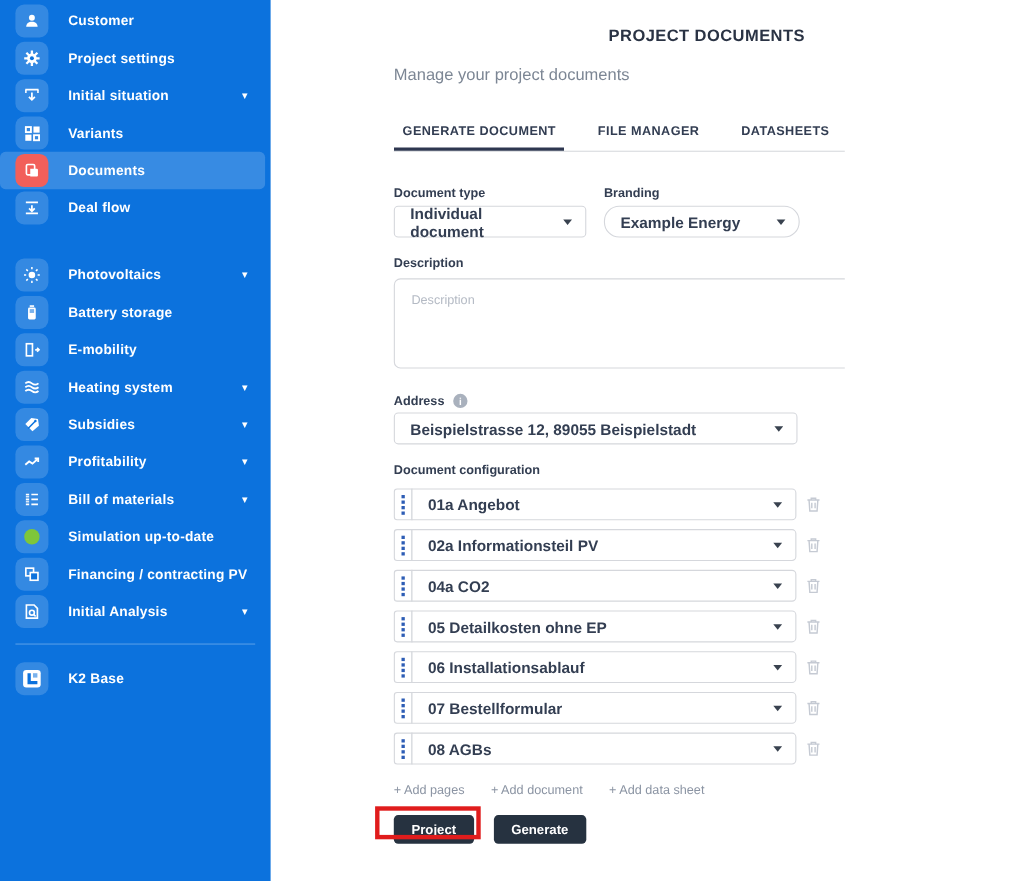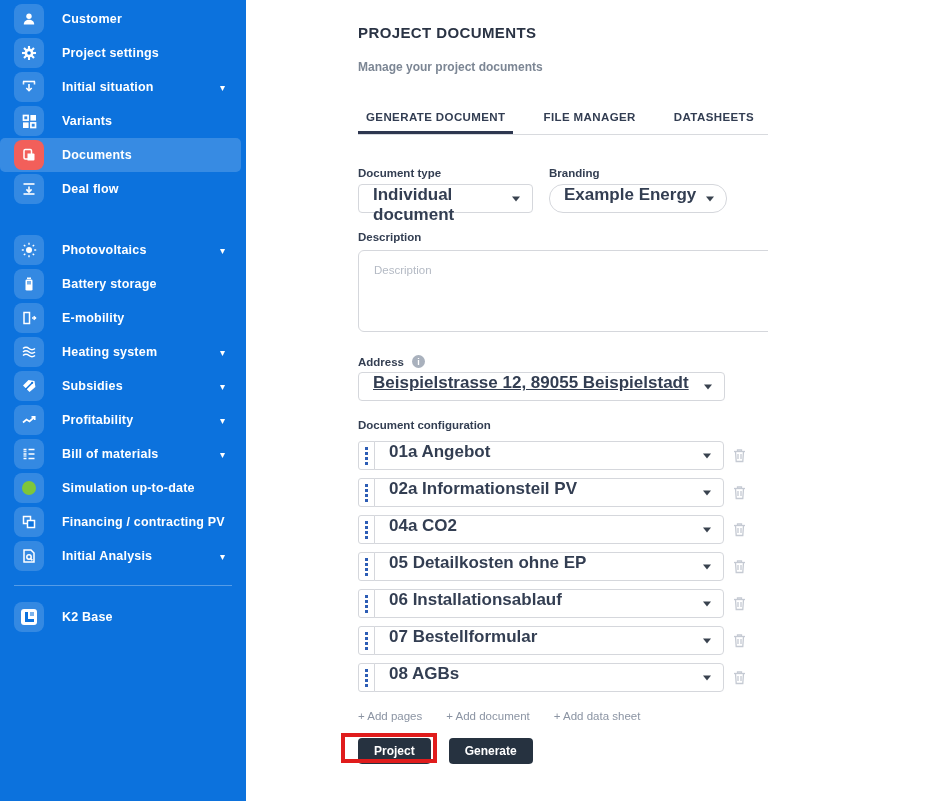--- a/index.html
+++ b/index.html
@@ -16,48 +16,48 @@
   .side-item .chev { margin-left:auto; color:#fff; font-size:10px; padding-right:6px; }
   .side-item.active { background:rgba(255,255,255,0.18); border-radius:5px; }
   .side-item.active .chip { background:#f25f5a; }
   .chip.green-chip { background:rgba(255,255,255,0.17); }
   .grp-gap { height:27px; }
   .side-divider { height:1px; background:rgba(255,255,255,0.3); margin:12px 14px 0 14px; }
   .side-footer-gap { height:14px; }
 
   
   .main { position:absolute; left:246px; top:0; width:681px; height:801px; padding-left:112px; }
-  .page-title { margin-top:24px; font-size:15px; font-weight:700; color:#2a3344; letter-spacing:.4px; }
-  .page-sub { margin-top:19px; font-size:12px; color:#7c8694;font-weight:bold; }
+  .page-title { margin-top:24px; font-size:15px; font-weight:700; color:#2a3344; letter-spacing:.4px;text-align:center; }
+  .page-sub { margin-top:19px; font-size:15px; color:#7c8694; }
 
   .tabs { display:flex; margin-top:37px; border-bottom:1px solid #d8dade; }
   .tab { font-size:11.5px; font-weight:700; color:#323d52; letter-spacing:.4px; padding:0 8px 11px 8px; cursor:pointer; }
   .tab + .tab { margin-left:22px; }
   .tab.active { box-shadow:inset 0 -3px 0 #2e3750; }
 
   .fld-label { font-size:11.5px; font-weight:700; color:#333e52; height:13px; display:flex; align-items:center; }
   .row2 { display:flex; gap:16px; margin-top:31px; }
   .fgroup .select { margin-top:5px; }
 
   .select { position:relative; height:29px; border:1px solid #d5d7dc; border-radius:4px; background:#fff;
-            display:flex; padding:0 28px 0 14px; font-size:17px; font-weight:700;
+            display:flex; align-items:center; padding:0 28px 0 14px; font-size:14px; font-weight:700;
             color:#333e52; cursor:pointer; }
   .select .caret { position:absolute; right:12px; top:50%; transform:translateY(-50%); width:0; height:0;
                    border-left:4.5px solid transparent; border-right:4.5px solid transparent; border-top:5px solid #39424f; }
   .w-doc-type { width:175px; }
   .w-branding { width:178px;border-radius:14px; }
   .w-address  { width:367px; }
 
   .desc-group { margin-top:17px; }
   .desc-box { position:relative; margin-top:7px; width:560px; height:82px; border:1px solid #d5d7dc; border-radius:6px; }
   .desc-ph { position:absolute; left:15px; top:13px; font-size:11.5px; color:#b4bac4; }
   .grip { position:absolute; right:3px; bottom:3px; width:10px; height:10px; }
 
   .addr-group { margin-top:23px; }
-  .addr-group .select { margin-top:4px;text-decoration:underline; }
+  .addr-group .select { margin-top:4px; }
   .info-badge { display:inline-flex; align-items:center; justify-content:center; width:13px; height:13px; margin-left:8px;
                 border-radius:50%; background:#a9b1bd; color:#fff; font-size:9px; font-weight:700; font-style:normal; }
 
   .cfg-label { margin-top:17px; }
   .cfg-rows { margin-top:10px; display:flex; flex-direction:column; gap:8px; }
   .cfg-row { display:flex; align-items:center; }
   .drag-handle { width:17px; height:29px; border:1px solid #d5d7dc; border-radius:3px 0 0 3px; background:#fff;
                  display:flex; flex-direction:column; align-items:center; justify-content:center; gap:2px; cursor:grab; }
   .drag-handle i { width:3px; height:3px; background:#2d5db5; display:block; }
   .cfg-row .select { width:350px; margin-left:-1px; border-radius:0 4px 4px 0; }

